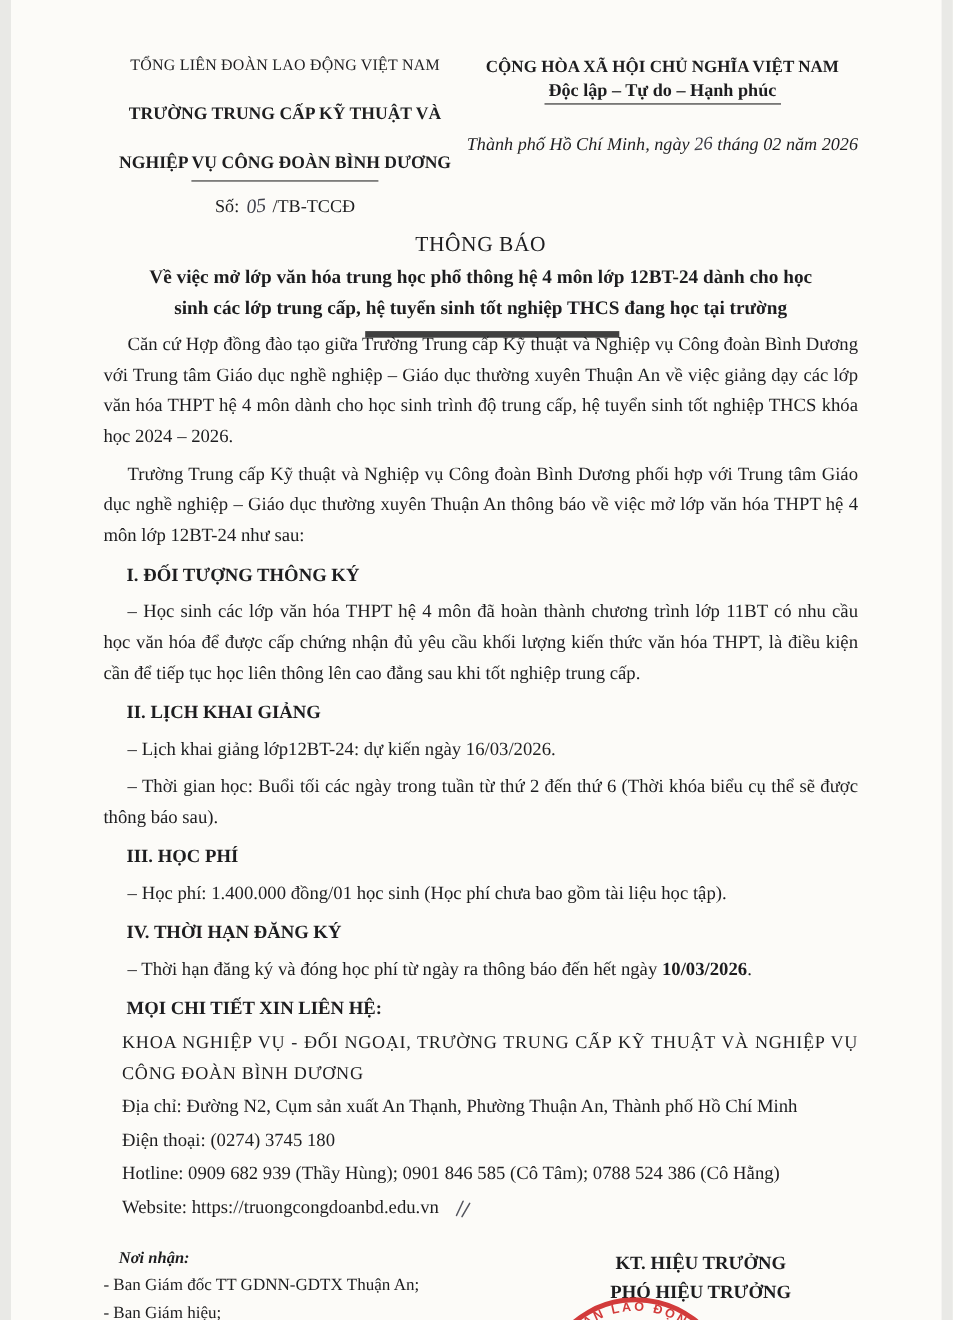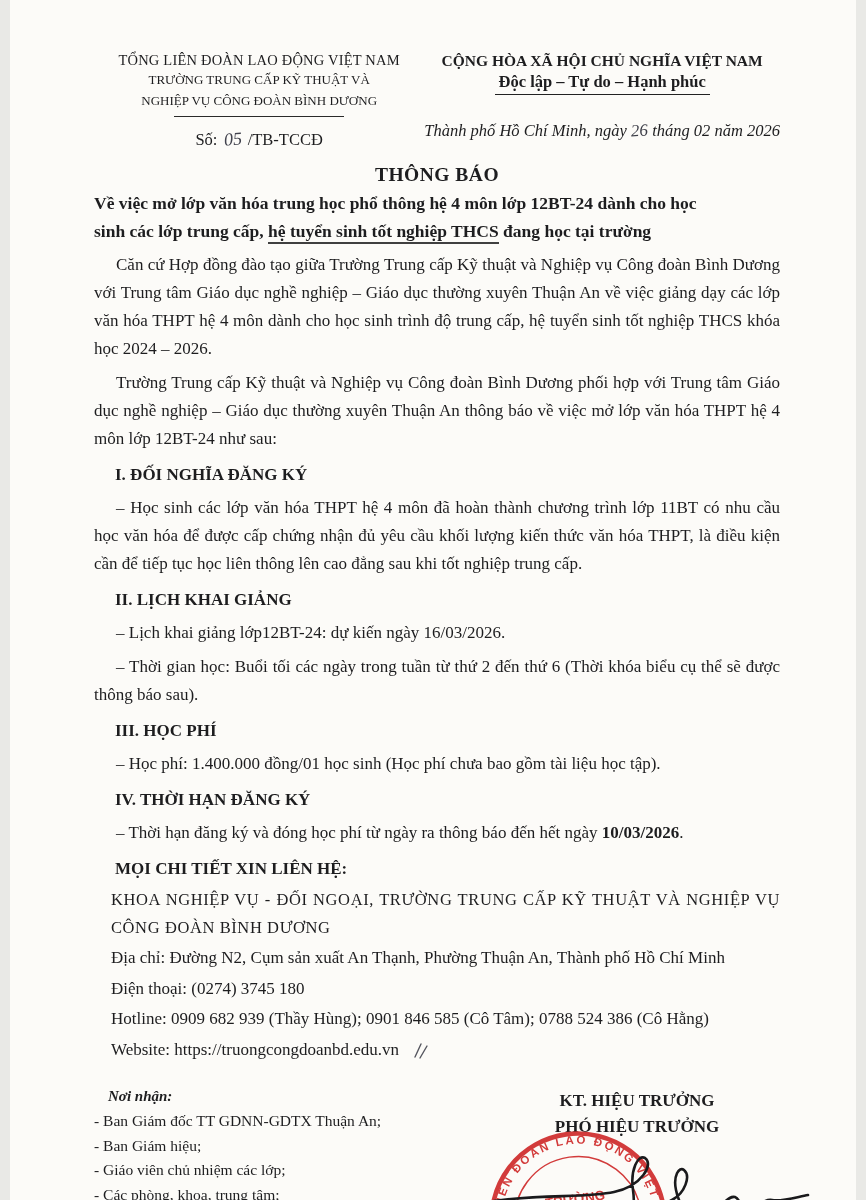--- a/index.html
+++ b/index.html
@@ -9,34 +9,34 @@
     background:#fcfbf8;
     font-family:"Liberation Serif", serif;
     color:#1d1d1f;
     position:relative;overflow:hidden;
     margin:0 auto;
   }
   
   .hdr{display:flex;}
   .hdr-left{width:336px;text-align:center;}
   .hdr-left .l1{font-size:14.5px;letter-spacing:.2px;}
-  .hdr-left .l2{font-size:13px;font-weight:normal;line-height:21px;}
+  .hdr-left .l2{font-size:16px;font-weight:bold;line-height:21px;margin-top:24px;}
   .rule{width:170px;border-top:1.3px solid #2a2a2a;margin:5px auto 12px;}
   .doc-no{font-size:16.5px;}
   .hw{font-style:italic;color:#41424d;display:inline-block;transform:rotate(-5deg);font-size:18px;padding:0 2px;}
   .hdr-right{flex:1;text-align:center;}
   .n1{font-weight:bold;font-size:15.5px;}
   .n2-wrap{margin-top:2px;}
   .n2{font-weight:bold;font-size:16.5px;display:inline-block;border-bottom:1.6px solid #222;padding:0 4px 2px;}
   .dateline{font-style:italic;font-size:16.5px;margin-top:26px;white-space:nowrap;}
   .hw-day{font-style:italic;color:#3c3d47;display:inline-block;transform:rotate(-4deg);font-size:17px;}
   
-  .title{text-align:center;margin-top:14px;font-weight:bold;font-size:19.5px;letter-spacing:.5px;}
-  .subtitle{font-weight:bold;font-size:17.5px;line-height:27.5px;margin-top:4px;}
-  .u{border-bottom:2px solid #404040;padding-bottom:1px;}
+  .title{text-align:center;margin-top:14px;font-weight:normal;font-size:19.5px;letter-spacing:.5px;}
+  .subtitle{text-align:center;font-weight:bold;font-size:17.5px;line-height:27.5px;margin-top:4px;}
+  .u{border-bottom:6px solid #404040;padding-bottom:12px;}
   
   .para{font-size:17px;line-height:28px;text-align:justify;text-indent:22px;margin-top:6px;}
   .sec-h{font-size:17px;font-weight:bold;margin:9px 0 0 21px;line-height:26px;}
   .b{font-weight:bold;}
   .contact-block{margin-left:17px;}
   .dept{font-size:16.5px;line-height:28px;text-align:justify;letter-spacing:.6px;margin-top:4px;}
   .cline{font-size:17px;line-height:29.5px;margin-top:1px;}
   .pen-mark{display:inline-block;vertical-align:middle;margin-left:4px;}
   
   .footer{display:flex;margin-top:24px;}
@@ -88,21 +88,21 @@
   <div class="subtitle">
     <span>Về việc mở lớp văn hóa trung học phổ thông hệ 4 môn lớp 12BT-24 dành cho học</span><br>
     <span>sinh các lớp trung cấp,</span>
     <span class="u">hệ tuyển sinh tốt nghiệp THCS</span>
     <span>đang học tại trường</span>
   </div>
 
   <div class="para">Căn cứ Hợp đồng đào tạo giữa Trường Trung cấp Kỹ thuật và Nghiệp vụ Công đoàn Bình Dương với Trung tâm Giáo dục nghề nghiệp – Giáo dục thường xuyên Thuận An về việc giảng dạy các lớp văn hóa THPT hệ 4 môn dành cho học sinh trình độ trung cấp, hệ tuyển sinh tốt nghiệp THCS khóa học 2024 – 2026.</div>
   <div class="para">Trường Trung cấp Kỹ thuật và Nghiệp vụ Công đoàn Bình Dương phối hợp với Trung tâm Giáo dục nghề nghiệp – Giáo dục thường xuyên Thuận An thông báo về việc mở lớp văn hóa THPT hệ 4 môn lớp 12BT-24 như sau:</div>
 
-  <div class="sec-h">I. ĐỐI NGHĨA ĐĂNG KÝ</div>
+  <div class="sec-h">I. ĐỐI TƯỢNG THÔNG KÝ</div>
   <div class="para">– Học sinh các lớp văn hóa THPT hệ 4 môn đã hoàn thành chương trình lớp 11BT có nhu cầu học văn hóa để được cấp chứng nhận đủ yêu cầu khối lượng kiến thức văn hóa THPT, là điều kiện cần để tiếp tục học liên thông lên cao đẳng sau khi tốt nghiệp trung cấp.</div>
 
   <div class="sec-h">II. LỊCH KHAI GIẢNG</div>
   <div class="para">– Lịch khai giảng lớp12BT-24: dự kiến ngày 16/03/2026.</div>
   <div class="para">– Thời gian học: Buổi tối các ngày trong tuần từ thứ 2 đến thứ 6 (Thời khóa biểu cụ thể sẽ được thông báo sau).</div>
 
   <div class="sec-h">III. HỌC PHÍ</div>
   <div class="para">– Học phí: 1.400.000 đồng/01 học sinh (Học phí chưa bao gồm tài liệu học tập).</div>
 
   <div class="sec-h">IV. THỜI HẠN ĐĂNG KÝ</div>

